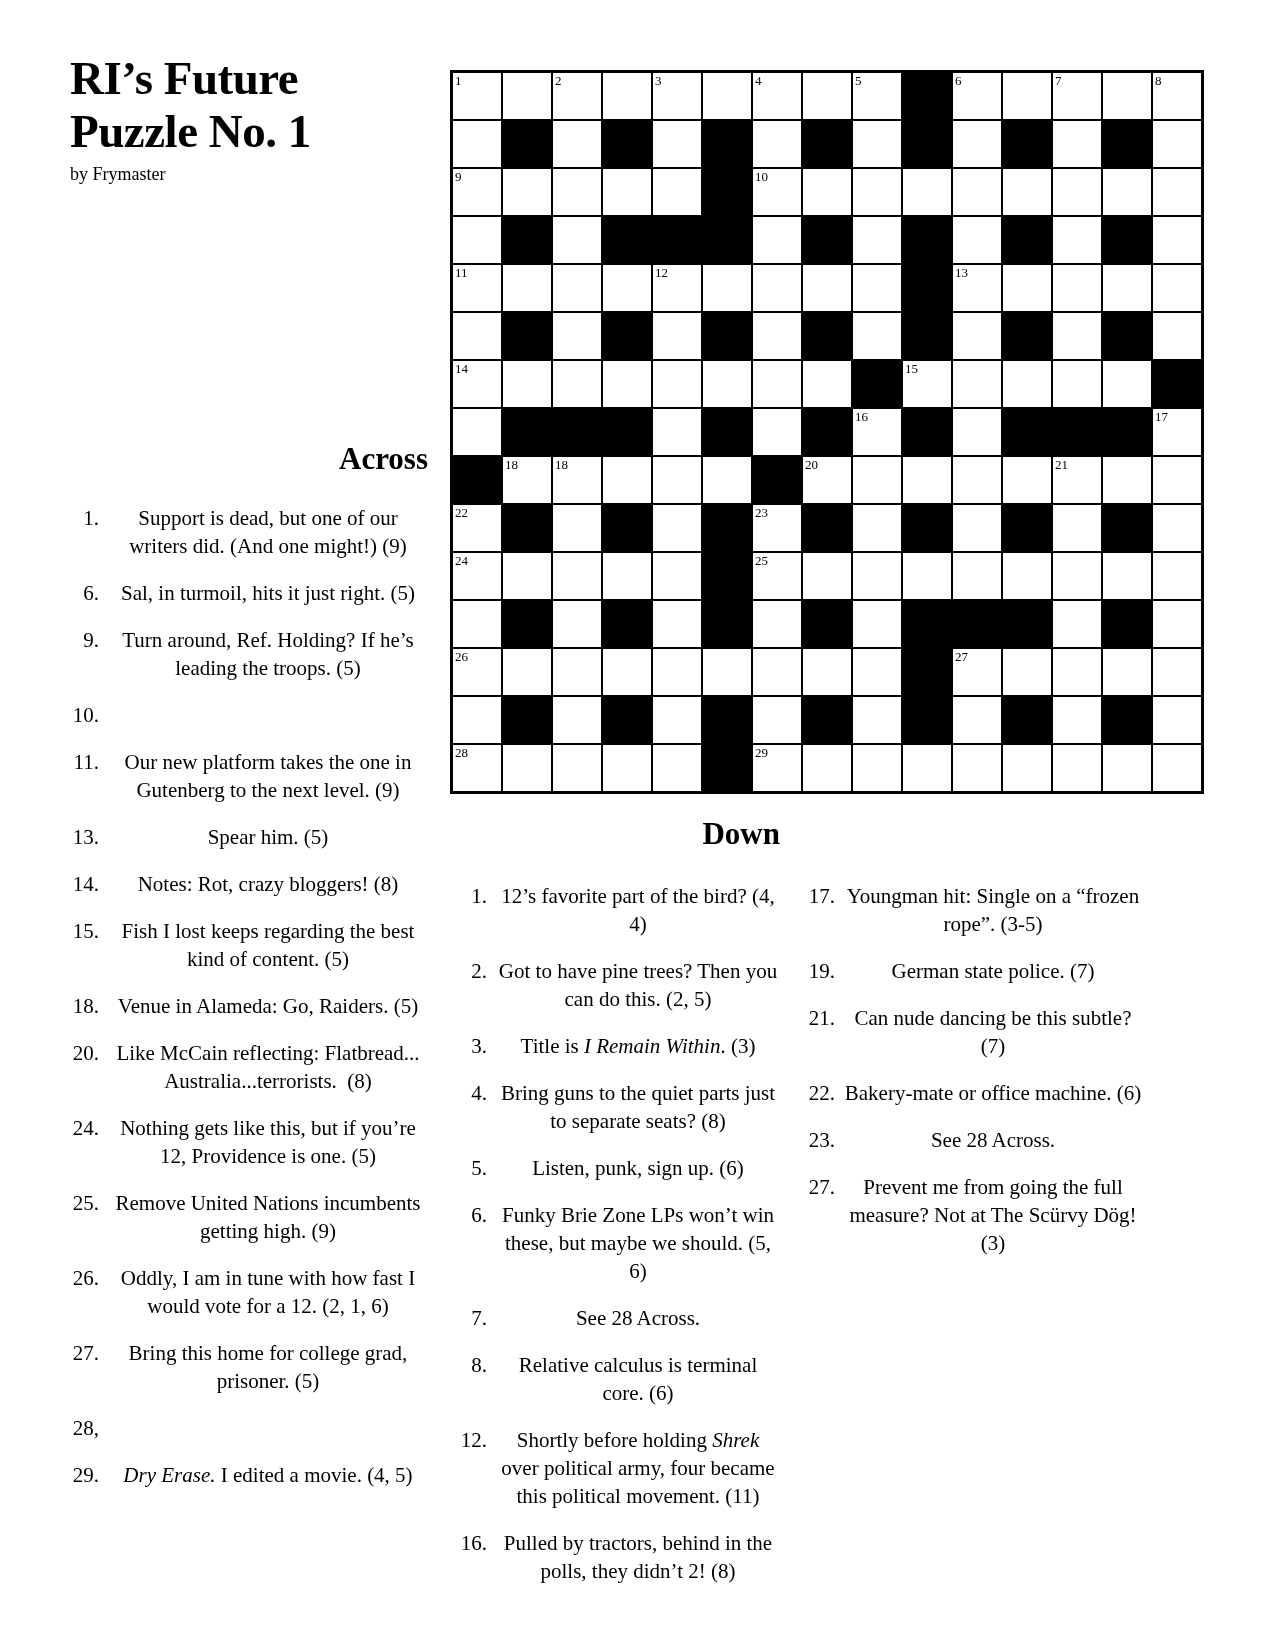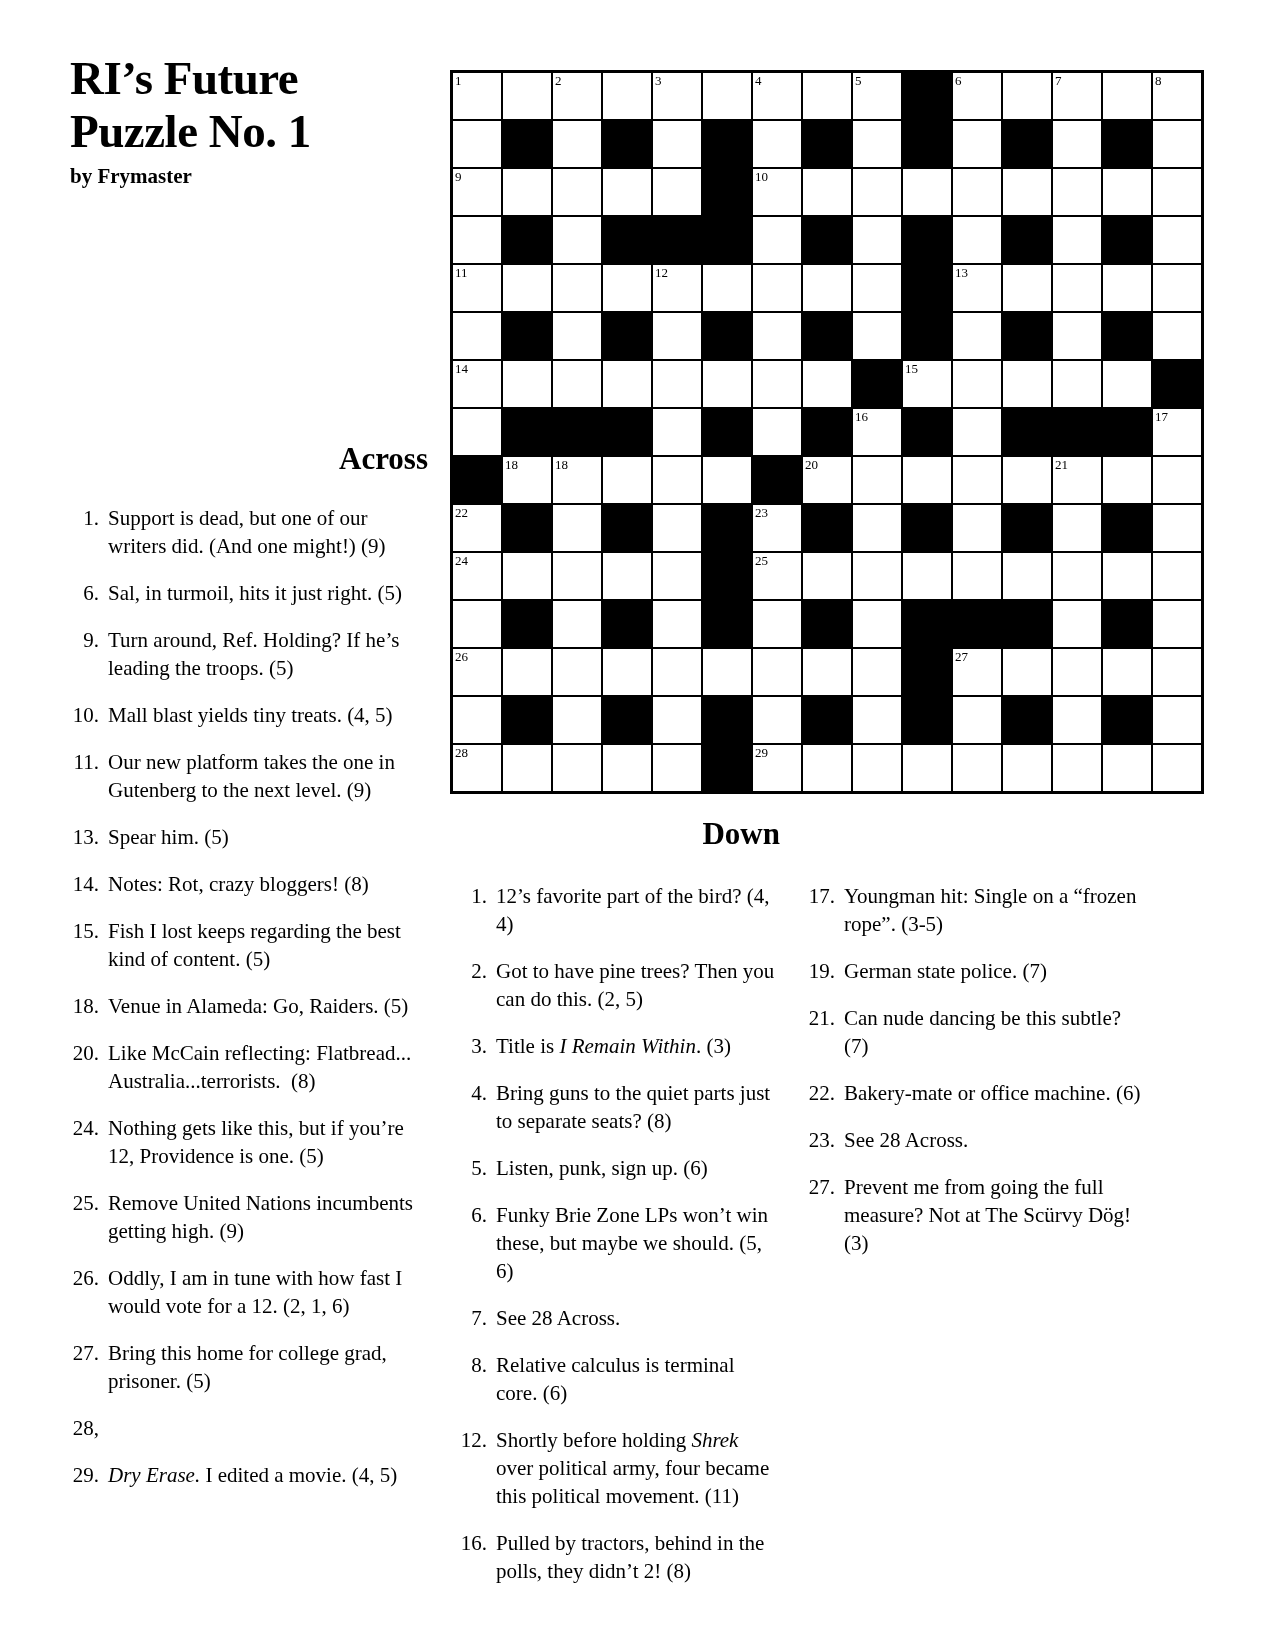--- a/index.html
+++ b/index.html
@@ -2,35 +2,35 @@
 <html><head>
 <meta charset="utf-8">
 <style>
   html, body { margin:0; padding:0; background:#ffffff; }
   .page {
     position:relative; width:1275px; height:1650px; background:#ffffff;
     color:#000000; font-family:"Liberation Serif", serif; overflow:hidden;
   }
   .titleblock { position:absolute; left:70px; top:52px; }
   .title { font-size:47px; font-weight:bold; line-height:53px; letter-spacing:-0.5px; }
-  .byline { font-size:21px; margin-top:6px;font-weight:bold; }
+  .byline { font-size:18px; margin-top:6px; }
 
   .grid {
     position:absolute; left:450px; top:70px;
     display:grid; grid-template-columns:repeat(15, 50px); grid-auto-rows:48px;
     border:2px solid #000; background:#fff;
   }
   .cell { position:relative; border:1px solid #000; background:#fff; }
   .cell.black { background:#000; }
   .cnum { position:absolute; top:0; left:2px; font-size:13px; line-height:15px; }
 
   h2.heading { font-size:31px; font-weight:bold; text-align:right; margin:0 0 27px 0; }
   .clue { display:flex; font-size:21px; line-height:28px; margin-bottom:19px; }
   .clue .num { flex:0 0 46px; text-align:right; padding-right:9px; box-sizing:border-box; white-space:nowrap; }
-  .clue .txt { flex:1; }
+  .clue .txt { flex:1;text-align:center; }
 
   .across { position:absolute; left:62px; top:441px; width:366px; }
   .down { position:absolute; left:450px; top:816px; width:712px; }
   .down h2.heading { width:330px; margin-bottom:30px; }
   .down-cols { display:flex; gap:18px; }
   .down-col { width:330px; }
   .down-col.second { width:344px; }
 </style>
 </head>
 <body>
@@ -341,21 +341,20 @@
         <div class="clue">
           <span class="num">6.</span>
           <span class="txt"><span>Sal, in turmoil, hits it just right. (5)</span></span>
         </div>
         <div class="clue">
           <span class="num">9.</span>
           <span class="txt"><span>Turn around, Ref. Holding? If he’s leading the troops. (5)</span></span>
         </div>
         <div class="clue">
           <span class="num">10.</span>
-          <span class="txt"><span>Mall blast yields tiny treats. (4, 5)</span></span>
         </div>
         <div class="clue">
           <span class="num">11.</span>
           <span class="txt"><span>Our new platform takes the one in Gutenberg to the next level. (9)</span></span>
         </div>
         <div class="clue">
           <span class="num">13.</span>
           <span class="txt"><span>Spear him. (5)</span></span>
         </div>
         <div class="clue">

